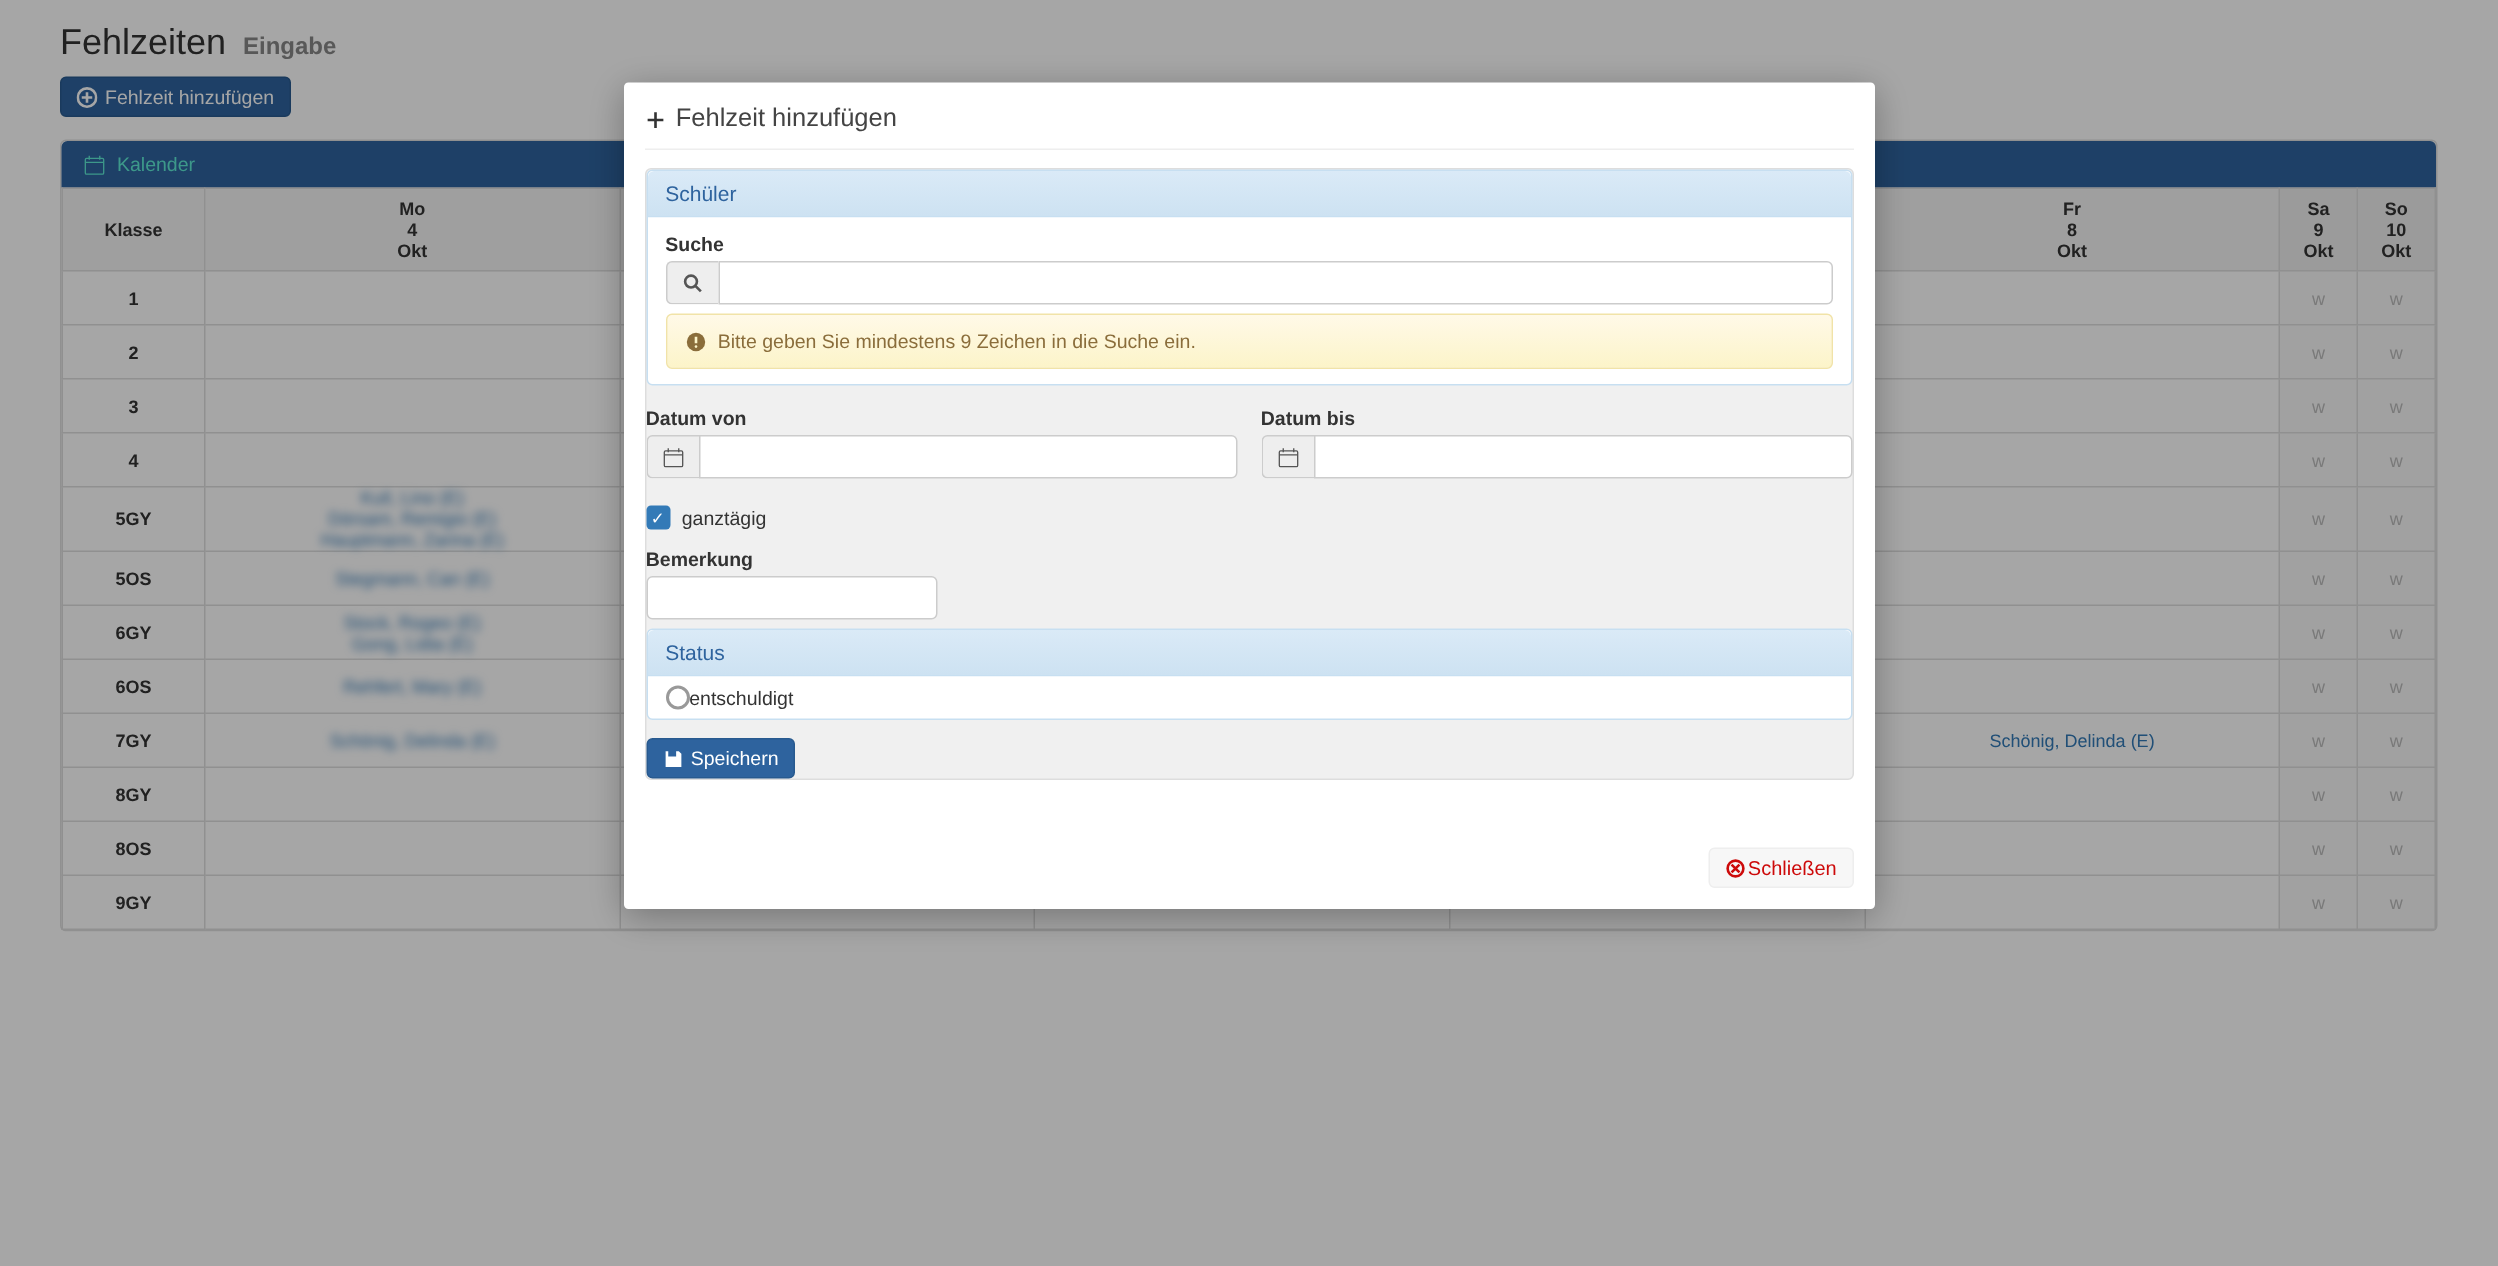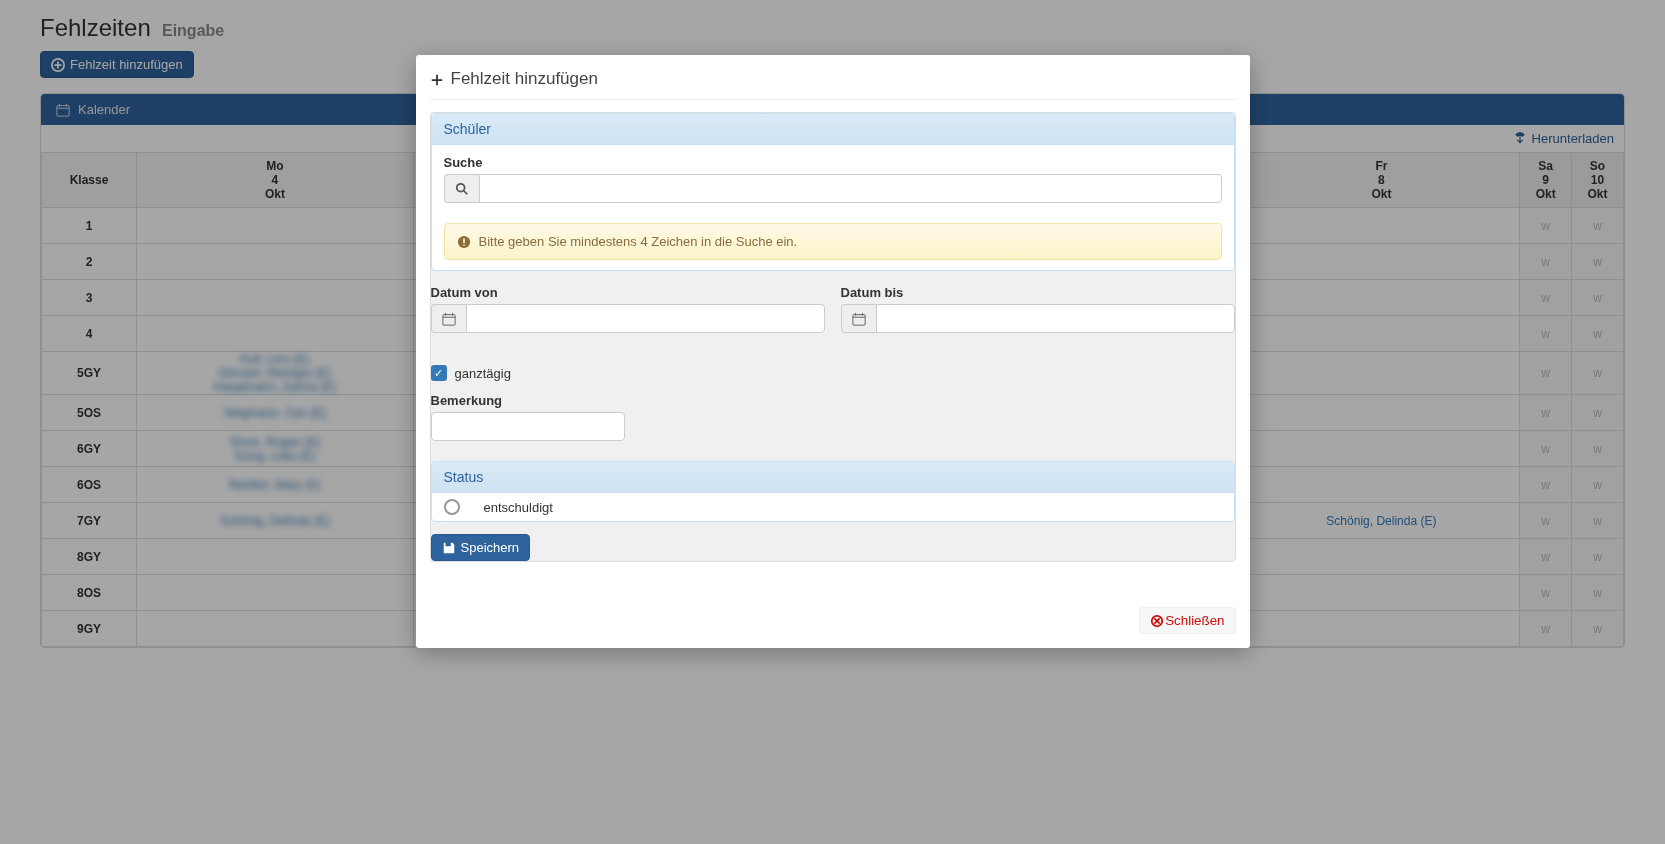--- a/index.html
+++ b/index.html
@@ -43,21 +43,21 @@
       margin-left: 40px;
       margin-bottom: 15px;
     }
     .panel {
       margin: 0 40px;
       border: 1px solid #ddd;
       border-radius: 4px;
     }
     .panel-heading {
       background: #2e639e;
-      color: #e5e5e5;
+      color: #5eead4;
       padding: 8px 15px;
       display: flex;
       align-items: center;
       gap: 8px;
       border-radius: 4px 4px 0 0;
     }
     .panel-body {
       padding: 0;
     }
     .toolbar {
@@ -153,21 +153,21 @@
       background: linear-gradient(#daeaf7,#cde2f2);
       color: #2e639e;
       padding: 7px 12px;
       font-size: 14px;
       border-bottom: 1px solid #c7dff1;
       border-radius: 4px 4px 0 0;
     }
     .panel-light .panel-b {
       padding: 10px 12px;
     }
-    .form-group { margin-bottom: 20px; }
+    .form-group { margin-bottom: 6px; }
     .form-label {
       display: block;
       font-weight: 600;
       margin-bottom: 4px;
       color: #333;
     }
     .input-group {
       display: flex;
     }
     .input-addon {
@@ -215,21 +215,21 @@
       border-radius: 3px;
       display: inline-flex;
       align-items: center;
       justify-content: center;
       color: #fff;
       font-size: 11px;
     }
     .radio-row {
       display: flex;
       align-items: center;
-      gap: 24px;
+      gap: 0;
       padding: 6px 12px;
       border-top: 1px solid #eee;
     }
     .radio-row:first-child { border-top: none; }
     .radio-outer {
       width: 16px; height: 16px; border: 2px solid #999; border-radius: 50%;
       display: inline-flex; align-items: center; justify-content: center;
     }
     .radio-outer.sel { border-color: #337ab7; }
     .radio-inner {
@@ -279,31 +279,20 @@
   <div class="panel-heading">
     <span class="icon-svg">
       <svg viewBox="0 0 16 16" fill="currentColor">
           <rect x="1" y="3" width="14" height="12" rx="1" fill="none" stroke="currentColor"></rect>
           <path d="M1 6h14M4 1v3M12 1v3" stroke="currentColor"></path>
         </svg>
     </span>
     <span>Kalender</span>
   </div>
   <div class="panel-body">
-    <div class="toolbar">
-      <span class="download-link">
-        <span class="icon-svg">
-          <svg viewBox="0 0 16 16" fill="currentColor">
-              <path d="M3 3c0-1 1-2 2-2 0-0 1-1 3-1s3 1 3 1c1 0 2 1 2 2s-1 2-2 2H5c-1 0-2-1-2-2z"></path>
-              <path d="M8 6v5M5 9l3 3 3-3" stroke="currentColor" fill="none" stroke-width="1.5"></path>
-            </svg>
-        </span>
-        <span>Herunterladen</span>
-      </span>
-    </div>
     <table class="cal">
       <thead>
         <tr id="cal-head">
             <th style="width: 5.5%;">Klasse</th>
             <th class="weekday">
               <div>Mo</div>
               <div>4</div>
               <div>Okt</div>
             </th>
             <th class="weekday">
@@ -618,21 +607,21 @@
           </div>
         </div>
         <div class="alert-warning">
           <span class="icon-svg">
             <svg viewBox="0 0 16 16">
                 <circle cx="8" cy="8" r="7" fill="#8a6d3b"></circle>
                 <path d="M8 4v5" stroke="#fcf4c9" stroke-width="2"></path>
                 <circle cx="8" cy="11.5" r="1" fill="#fcf4c9"></circle>
               </svg>
           </span>
-          <span>Bitte geben Sie mindestens 4 Zeichen in die Suche ein.</span>
+          <span>Bitte geben Sie mindestens 9 Zeichen in die Suche ein.</span>
         </div>
       </div>
     </div>
 
     <div class="row2">
       <div class="col form-group">
         <label class="form-label">Datum von</label>
         <div class="input-group">
           <span class="input-addon">
             <span class="icon-svg">

